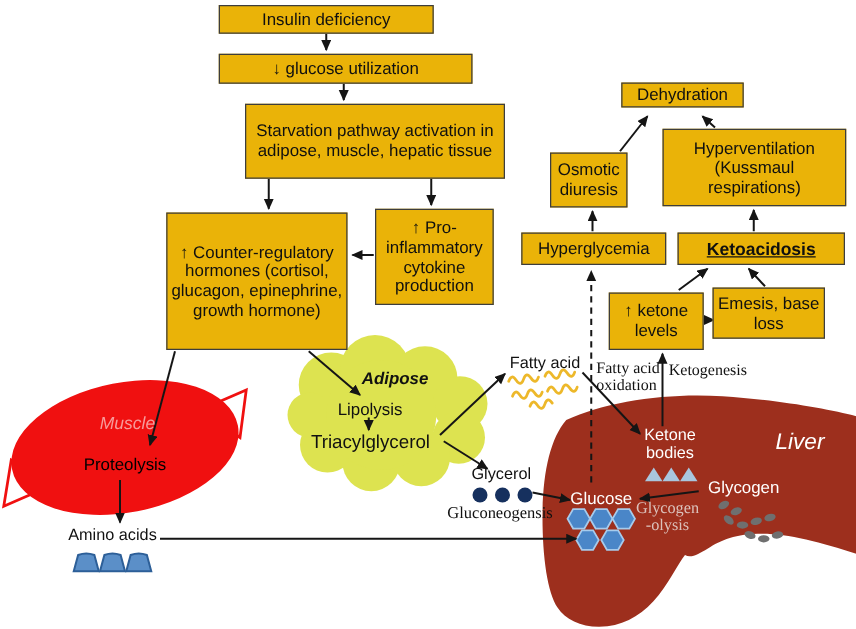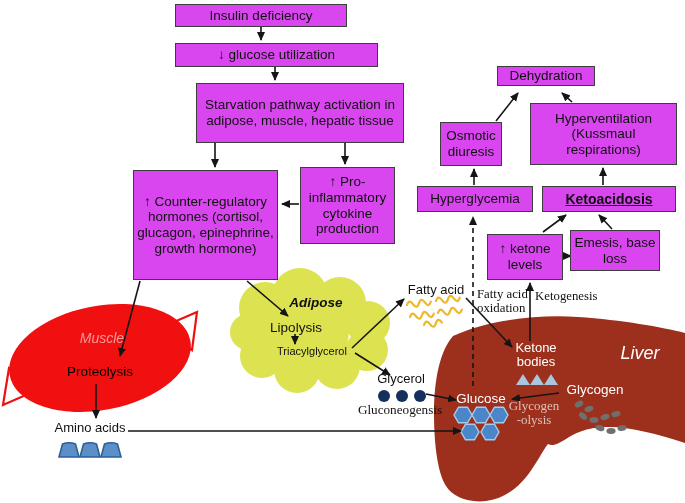--- a/index.html
+++ b/index.html
@@ -1,19 +1,19 @@
 <!DOCTYPE html>
 <html><head>
 <meta charset="utf-8">
 <style>
   html,body{margin:0;padding:0;background:#fff;}
   #stage{position:relative;width:685px;height:503px;background:#fff;overflow:hidden;
          font-family:"Liberation Sans",sans-serif;}
   #bg{position:absolute;left:0;top:0;z-index:1;}
-  .box{position:absolute;z-index:3;background:#d946ef;border:1.6px solid #3d3d3d;
+  .box{position:absolute;z-index:3;background:#eab308;border:1.6px solid #3d3d3d;
        display:flex;align-items:center;justify-content:center;text-align:center;
        font-size:13.5px;line-height:1.16;color:#101010;box-sizing:border-box;padding:1px 3px;}
   .bold-ul{font-weight:bold;text-decoration:underline;font-size:14px;}
   .lbl{position:absolute;z-index:3;font-size:13px;color:#111;text-align:center;line-height:1.08;}
   .serif{font-family:"Liberation Serif",serif;font-size:12.8px;}
   .white{color:#fff;}
   .pink{color:#f79a9a;}
   .palepink{color:#000000;}
   .lightser{color:#dcc2bc;}
   .italic{font-style:italic;}
@@ -142,21 +142,21 @@
 <div class="box bold-ul" style="left:542px;top:186px;width:134px;height:26px;">Ketoacidosis</div>
 <div class="box" style="left:487px;top:234px;width:76px;height:46px;">↑ ketone levels</div>
 <div class="box" style="left:570px;top:230px;width:90px;height:41px;">Emesis, base loss</div>
 
 <div class="lbl pink italic" style="left:62px;top:331px;width:80px;font-size:14px;">Muscle</div>
 <div class="lbl palepink" style="left:50px;top:365px;width:100px;font-size:13.5px;">Proteolysis</div>
 <div class="lbl" style="left:52px;top:421px;width:76px;">Amino acids</div>
 
 <div class="lbl italic" style="left:285px;top:296px;width:62px;font-size:13.5px;font-weight:600;">Adipose</div>
 <div class="lbl" style="left:264px;top:321px;width:64px;font-size:13.5px;">Lipolysis</div>
-<div class="lbl" style="left:264px;top:346px;width:96px;font-size:11px;">Triacylglycerol</div>
+<div class="lbl" style="left:248px;top:346px;width:96px;font-size:15px;text-align:right;">Triacylglycerol</div>
 
 <div class="lbl" style="left:404px;top:283px;width:64px;">Fatty acid</div>
 <div class="lbl serif left" style="left:477px;top:288px;width:58px;">Fatty acid oxidation</div>
 <div class="lbl serif left" style="left:535px;top:290px;width:72px;">Ketogenesis</div>
 <div class="lbl" style="left:374px;top:372px;width:54px;">Glycerol</div>
 <div class="lbl serif" style="left:350px;top:403px;width:100px;font-size:13.2px;">Gluconeogensis</div>
 
 <div class="lbl white italic" style="left:615px;top:344px;width:50px;font-size:18px;font-style:italic;">Liver</div>
 <div class="lbl white" style="left:504px;top:341px;width:64px;">Ketone bodies</div>
 <div class="lbl white" style="left:452px;top:392px;width:58px;font-size:13.5px;">Glucose</div>

